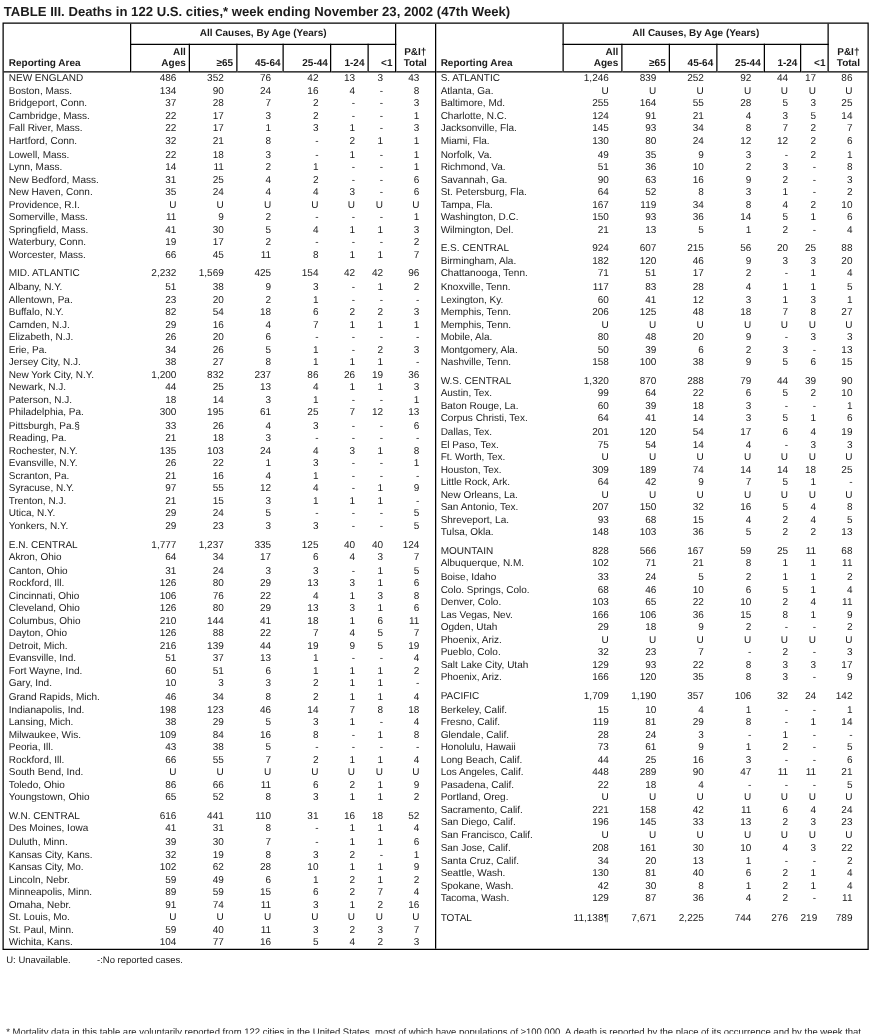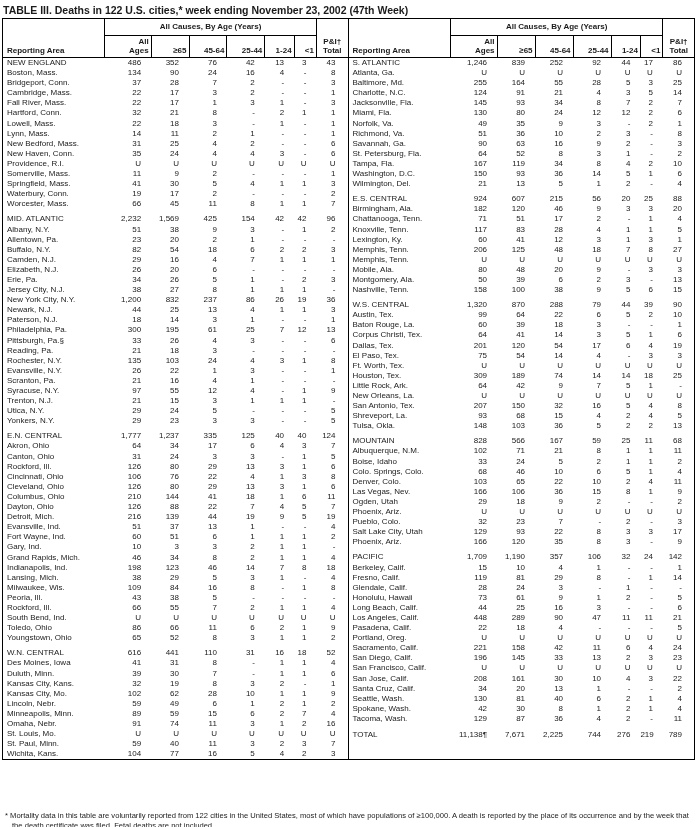--- a/index.html
+++ b/index.html
@@ -1450,18 +1450,19 @@
               <td class="num">744</td>
               <td class="num">276</td>
               <td class="num">219</td>
               <td class="num pi">789</td>
             </tr>
           </tbody>
         </table>
       </div>
   </div>
   <div class="footnotes">
+    <div class="legend">U: Unavailable.          -:No reported cases.</div>
     <div id="notes-list">
         <div class="note">* Mortality data in this table are voluntarily reported from 122 cities in the United States, most of which have populations of ≥100,000. A death is reported by the place of its occurrence and by the week that the death certificate was filed. Fetal deaths are not included.</div>
         <div class="note">¶ Total includes unknown ages.</div>
       </div>
   </div>
 </div>
 
 </body></html>

